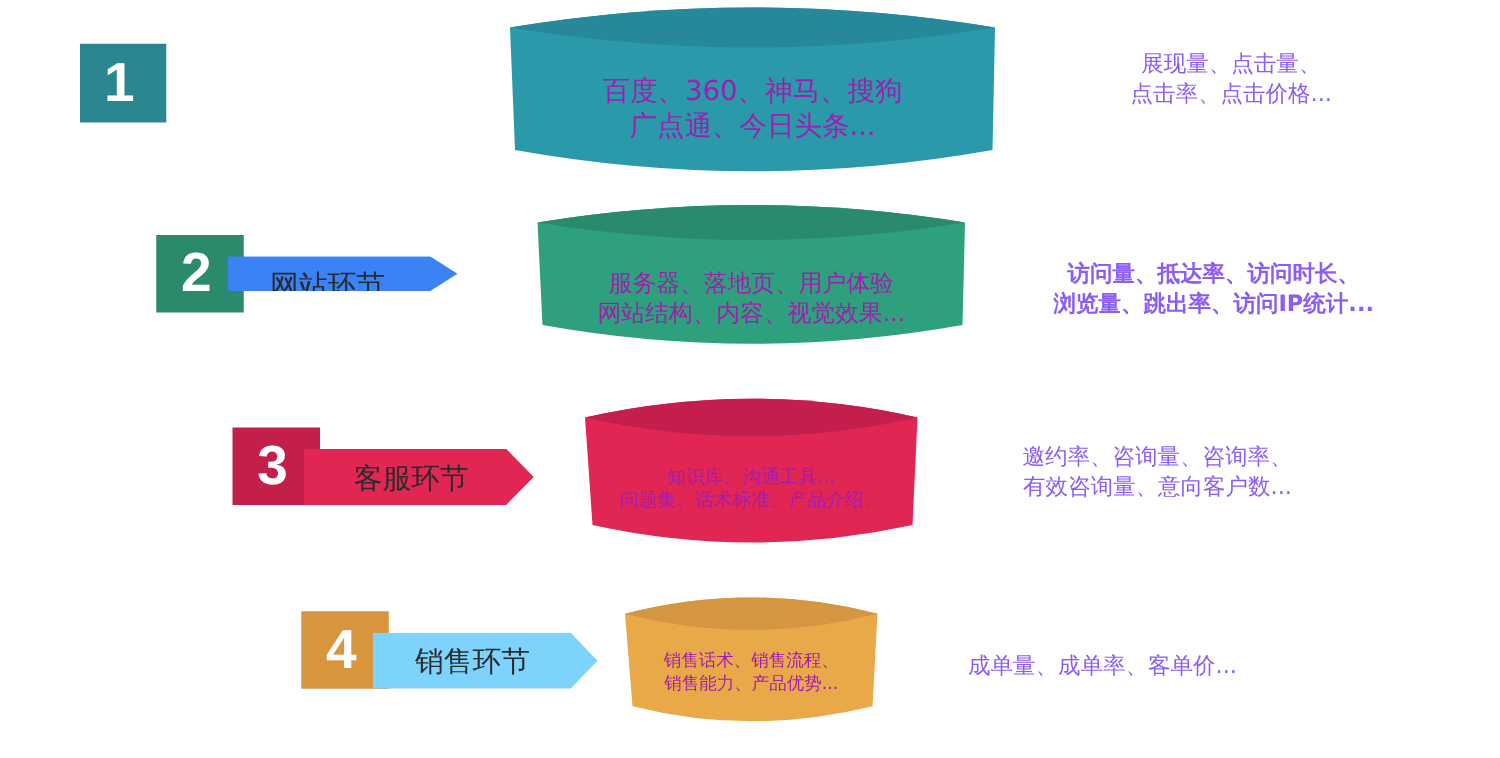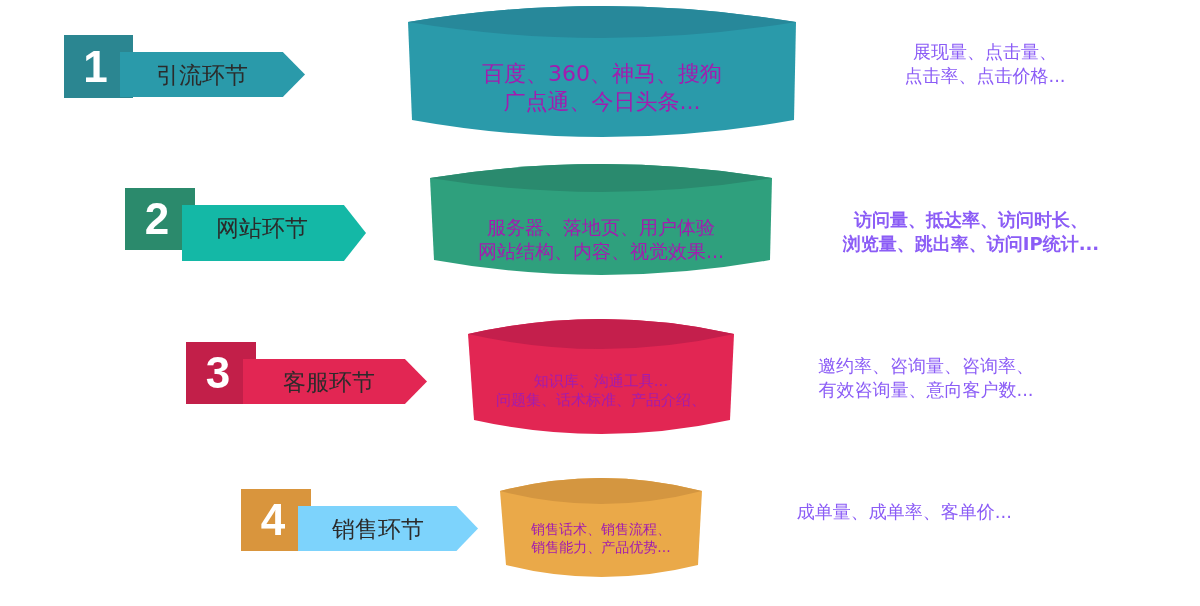--- a/index.html
+++ b/index.html
@@ -34,42 +34,39 @@
   }
 </style>
 </head>
 <body>
 
 <div class="stage">
 
   <div class="numbox" style="left:64px; top:35px; width:69px; height:63px; background:#2b8691;">
     <span>1</span>
   </div>
-  <div class="banner" style="left:120px; top:52px; width:185px; height:45px; background:#2a9aaa;">
-    <span class="label" style="left:36px; top:8px;">引流环节</span>
-  </div>
   <div class="cyl" style="left:406px; top:4px; width:392px; height:138px;">
     <svg width="392" height="138" viewBox="0 0 392 138">
       <path d="M2 18 Q196 -14 390 18 L388 116 Q196 150 6 116 Z" fill="#2a9aaa"></path>
       <path d="M2 18 Q196 -14 390 18 Q196 50 2 18 Z" fill="#27889a"></path>
     </svg>
     <div class="text" style="top:56px; font-size:22px;">
       <div>百度、360、神马、搜狗</div>
       <div>广点通、今日头条...</div>
     </div>
   </div>
   <div class="metric" style="left:880px; top:40px; width:210px;">
     <div>展现量、点击量、</div>
     <div>点击率、点击价格...</div>
   </div>
 
   <div class="numbox" style="left:125px; top:188px; width:70px; height:62px; background:#2b8a6c;">
     <span>2</span>
   </div>
-  <div class="banner" style="left:182px; top:205px; width:184px; height:56px; background:#14b8a6;">
+  <div class="banner" style="left:182px; top:205px; width:184px; height:28px; background:#3b82f6;">
     <span class="label" style="left:34px; top:8px;">网站环节</span>
   </div>
   <div class="cyl" style="left:428px; top:162px; width:346px; height:118px;">
     <svg width="346" height="118" viewBox="0 0 346 118">
       <path d="M2 16 Q173 -12 344 16 L342 98 Q173 128 6 98 Z" fill="#2fa07d"></path>
       <path d="M2 16 Q173 -12 344 16 Q173 44 2 16 Z" fill="#2a8a6e"></path>
     </svg>
     <div class="text" style="top:54px; font-size:19px;">
       <div>服务器、落地页、用户体验</div>
       <div>网站结构、内容、视觉效果...</div>
@@ -110,17 +107,17 @@
   <div class="cyl" style="left:498px; top:475px; width:206px; height:106px;">
     <svg width="206" height="106" viewBox="0 0 206 106">
       <path d="M2 16 Q103 -10 204 16 L200 90 Q103 114 8 90 Z" fill="#eaa949"></path>
       <path d="M2 16 Q103 -10 204 16 Q103 42 2 16 Z" fill="#d49640"></path>
     </svg>
     <div class="text" style="top:46px; font-size:14px;">
       <div>销售话术、销售流程、</div>
       <div>销售能力、产品优势...</div>
     </div>
   </div>
-  <div class="metric" style="left:752px; top:500px; width:260px;text-align:right;">
+  <div class="metric" style="left:752px; top:521px; width:260px;">
     <div>成单量、成单率、客单价...</div>
   </div>
 
 </div>
 
 </body></html>

